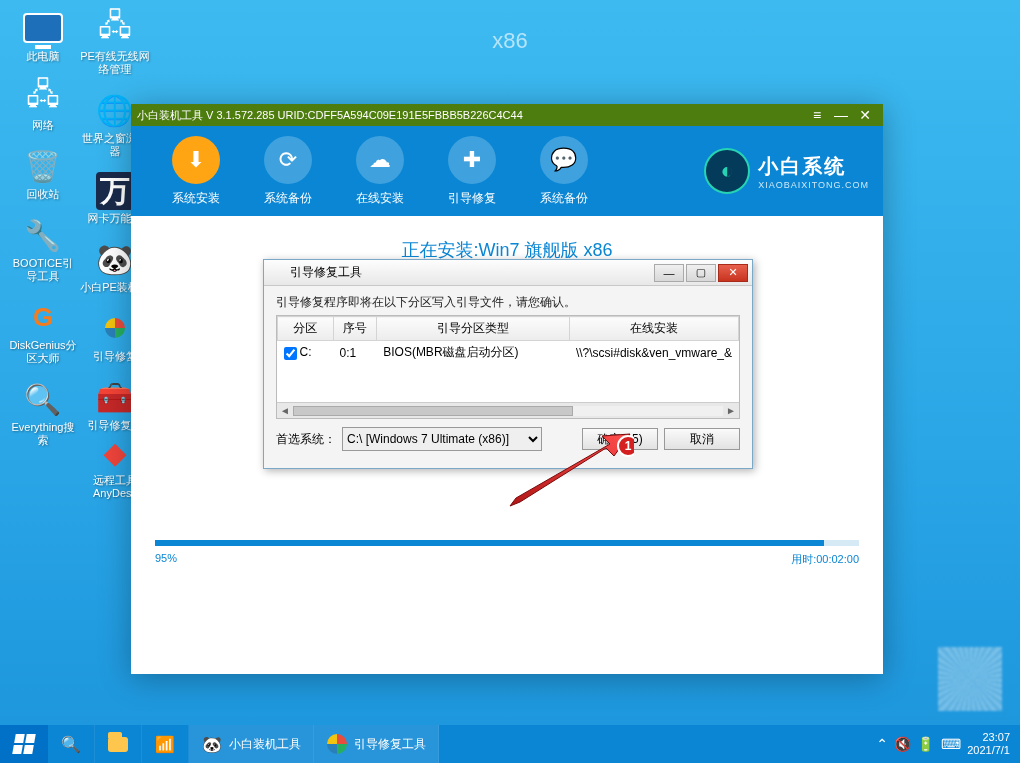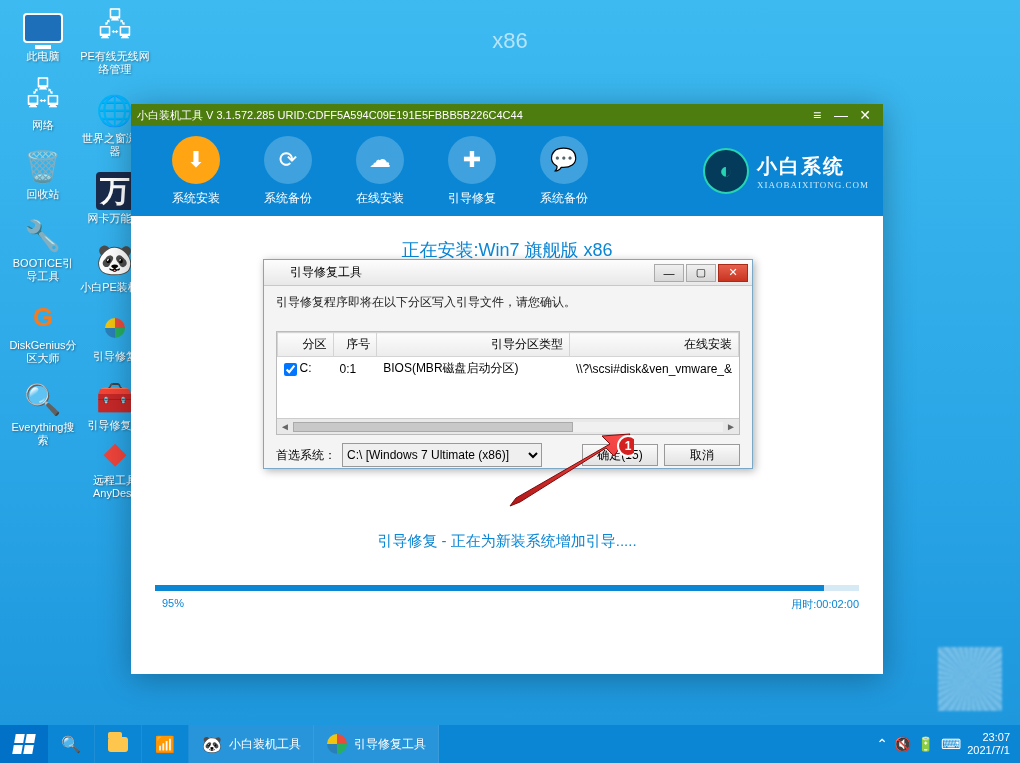--- a/index.html
+++ b/index.html
@@ -126,21 +126,21 @@
 }
 .brand .logo-circ {
   width: 46px; height: 46px;
   border-radius: 50%;
   border: 2px solid #26d4b4;
   background: #053b5a;
   display: flex; align-items: center; justify-content: center;
   font-size: 22px; color: #26d4b4;
 }
 .brand-txt .b1 { font-size: 20px; font-weight: bold; letter-spacing: 2px; }
-.brand-txt .b2 { font-size: 9px; letter-spacing: 1px; color: #cce8f7; font-family: Liberation Serif, serif; }
+.brand-txt .b2 { font-size: 9px; letter-spacing: 1px; color: #cce8f7; }
 
 .mw-body {
   padding: 16px 24px;
   text-align: center;
 }
 .install-title { color: #0b86d4; font-size: 18px; margin-top: 6px; margin-bottom: 14px; font-weight: 500; }
 .boot-status { color: #0b86d4; font-size: 15px; margin-top: 26px; }
 
 
 .progress-wrap { margin-top: 34px; }
@@ -150,21 +150,20 @@
   position: relative;
 }
 .progress-fill {
   height: 100%; background: #0b86d4;
   width: 95%;
 }
 .progress-text {
   display: flex; justify-content: space-between;
   font-size: 11px; color: #0b86d4;
   margin-top: 6px;
-  margin-left: 7px;
 }
 
 
 .dialog {
   position: absolute;
   left: 263px; top: 259px;
   width: 490px; height: 210px;
   background: #f4f4f4;
   border: 1px solid #7aa8c6;
   box-shadow: 2px 2px 8px rgba(0,0,0,.3);
@@ -184,32 +183,32 @@
   border: 1px solid #aaa;
   display: flex; align-items: center; justify-content: center;
   margin-left: 2px;
   background: linear-gradient(#f0f0f0,#d8d8d8);
   font-size: 11px;
   cursor: pointer;
 }
 .dlg-titlebar .dwb.close { background: linear-gradient(#e7604c,#c73420); color: #fff; border-color: #a82a18; }
 
 .dlg-body { padding: 8px 12px 10px; }
-.dlg-msg { font-size: 12px; margin-bottom: 20px; color: #222; }
+.dlg-msg { font-size: 12px; margin-bottom: 4px; color: #222; }
 
 .dlg-table {
   border: 1px solid #bbb;
   background: #fff;
   height: 104px;
   overflow: auto;
   position: relative;
 }
 .dlg-table table { width: 100%; border-collapse: collapse; font-size: 12px; }
 .dlg-table th {
-  text-align: right; padding: 3px 6px;
+  text-align: center; padding: 3px 6px;
   background: linear-gradient(#fcfcfc,#ececec);
   border: 1px solid #d4d4d4;
   font-weight: normal;
 }
 .dlg-table td { padding: 3px 6px; border-right: 1px solid transparent; white-space: nowrap; }
 .dlg-table tbody tr { background: #fff; }
 
 .dlg-hscroll {
   height: 16px; background: #e8e8e8;
   border-top: 1px solid #ccc;
@@ -380,21 +379,20 @@
       <div class="brand-txt">
         <div class="b1">小白系统</div>
         <div class="b2">XIAOBAIXITONG.COM</div>
       </div>
     </div>
   </div>
   <div class="mw-body">
     <div class="install-title">正在安装:Win7 旗舰版 x86</div>
 
     <div style="height:230px"></div>
-    <div class="boot-status">引导修复 - 正在为新装系统增加引导.....</div>
     <div class="progress-wrap">
       <div class="progress-bar">
         <div class="progress-fill" style="width: 95%;"></div>
       </div>
       <div class="progress-text">
         <span>95%</span>
         <span>用时:00:02:00</span>
       </div>
     </div>
   </div>

